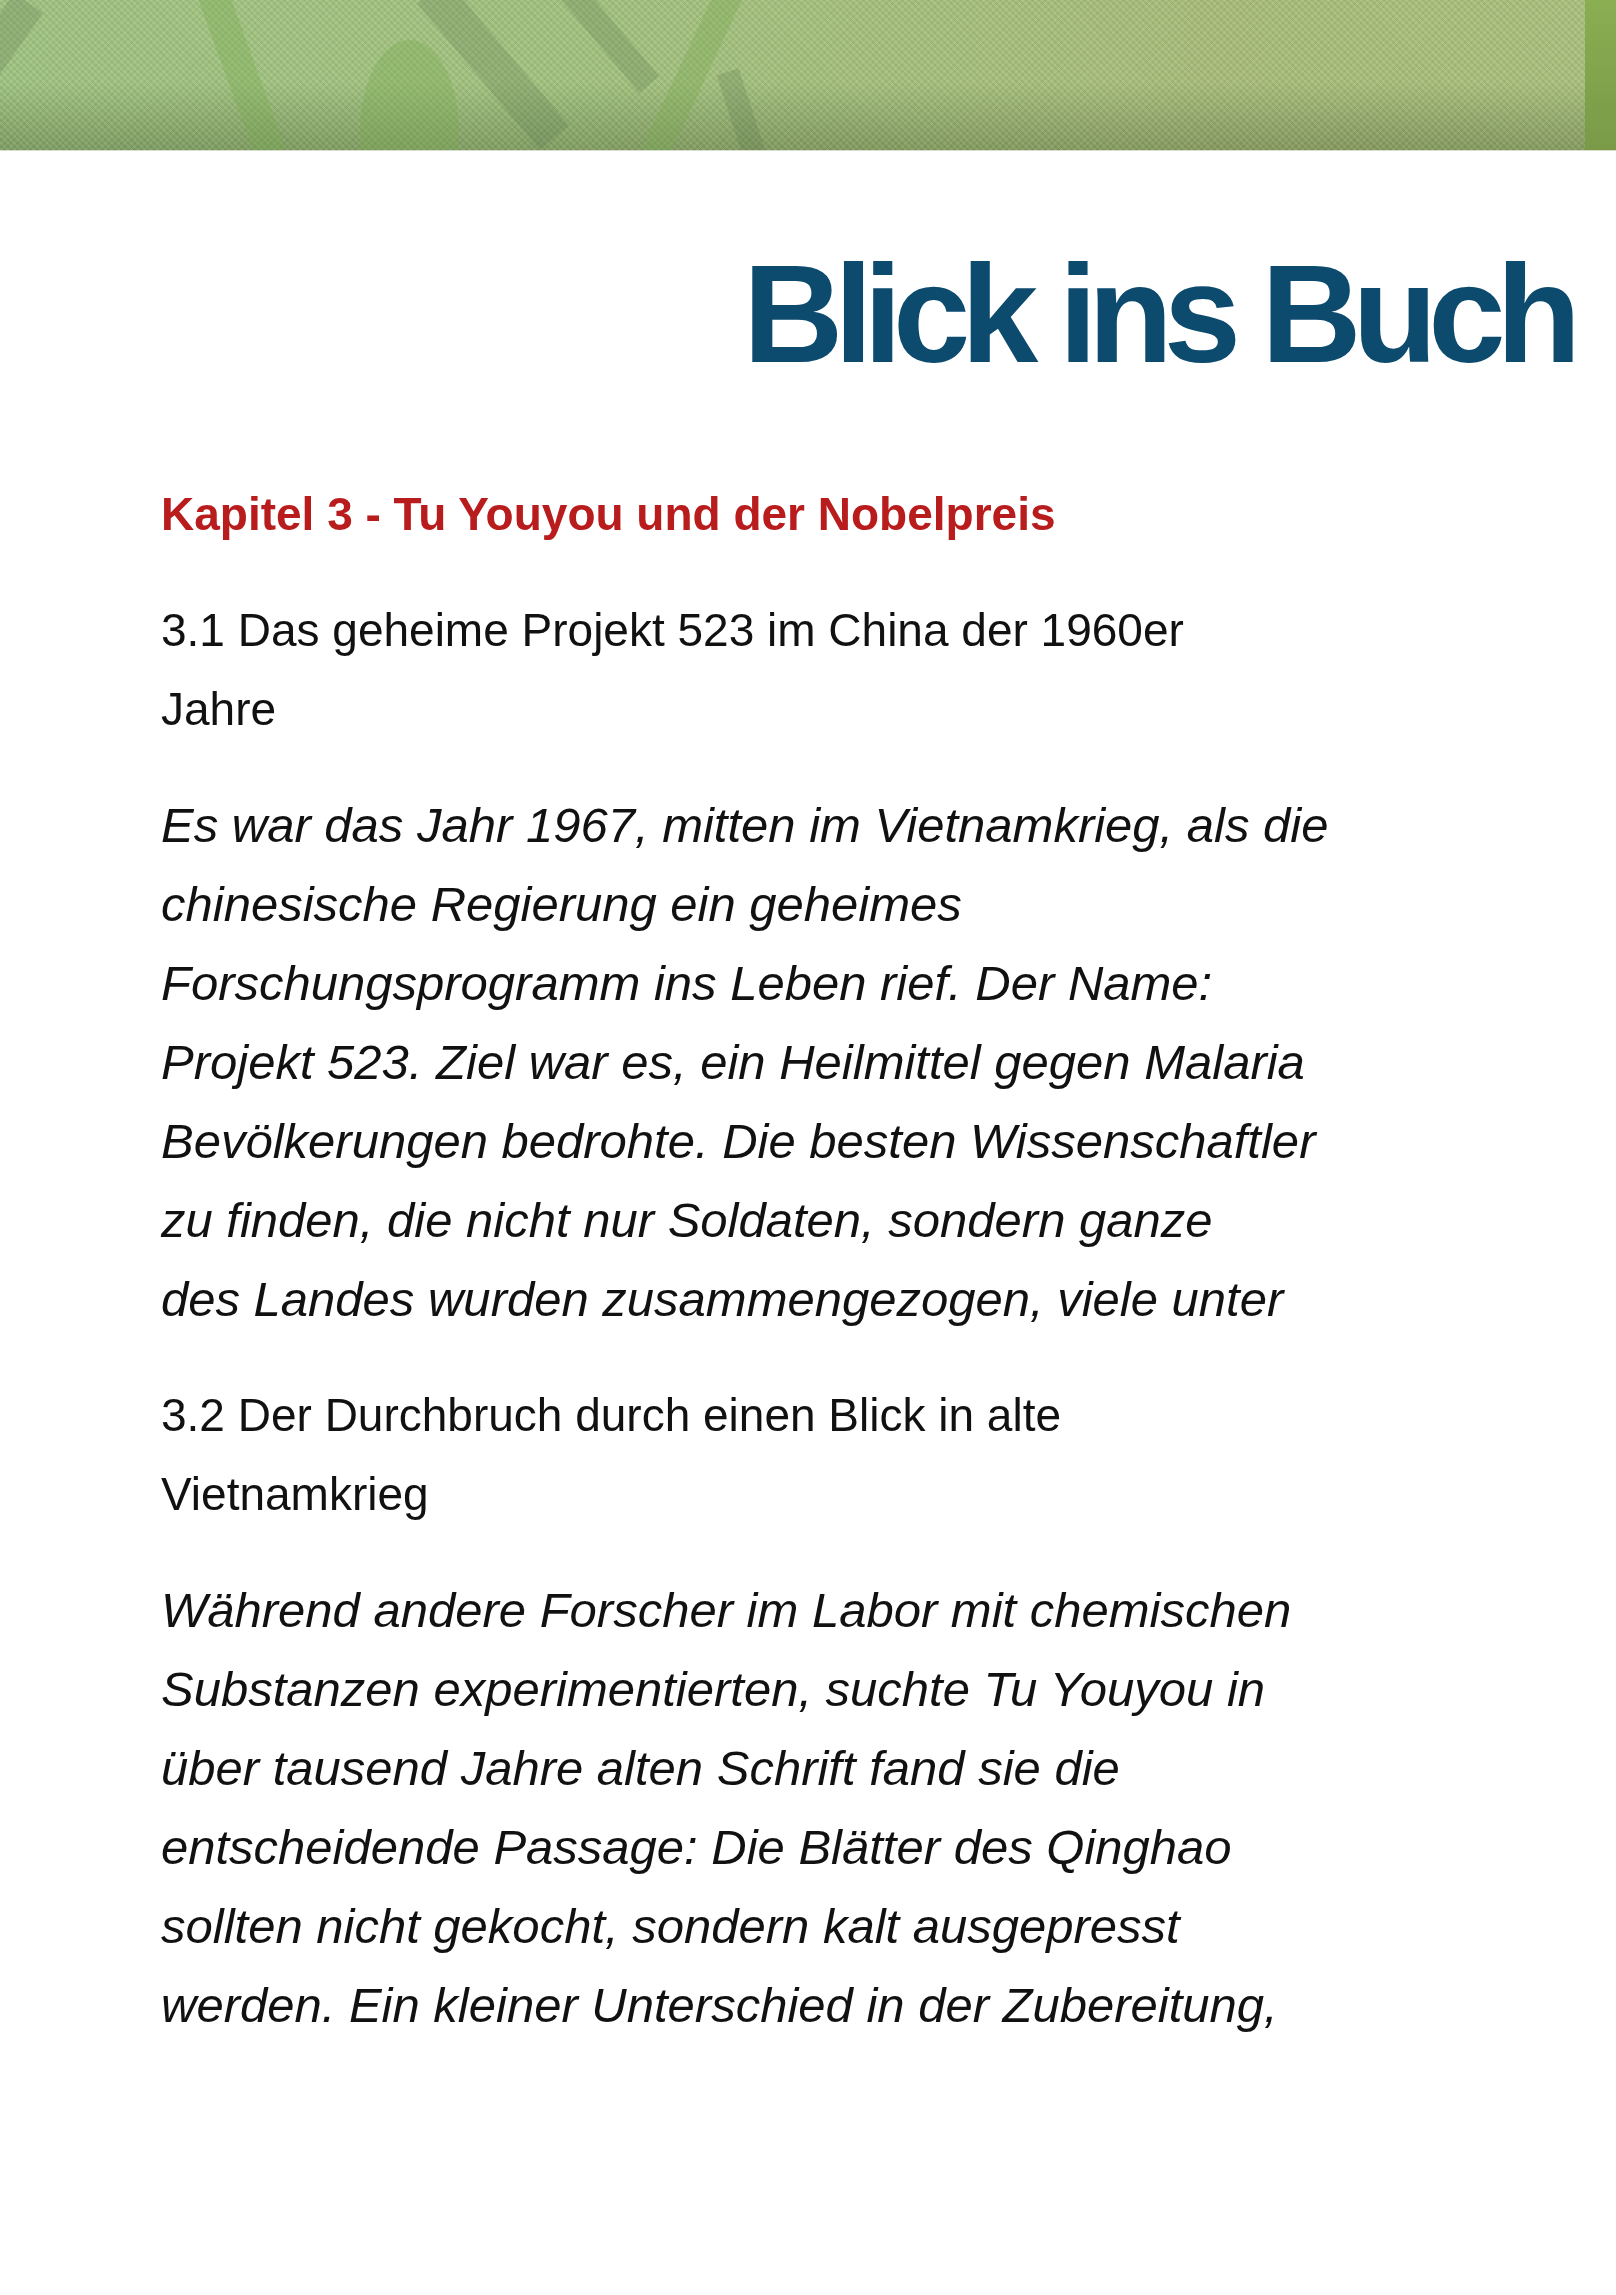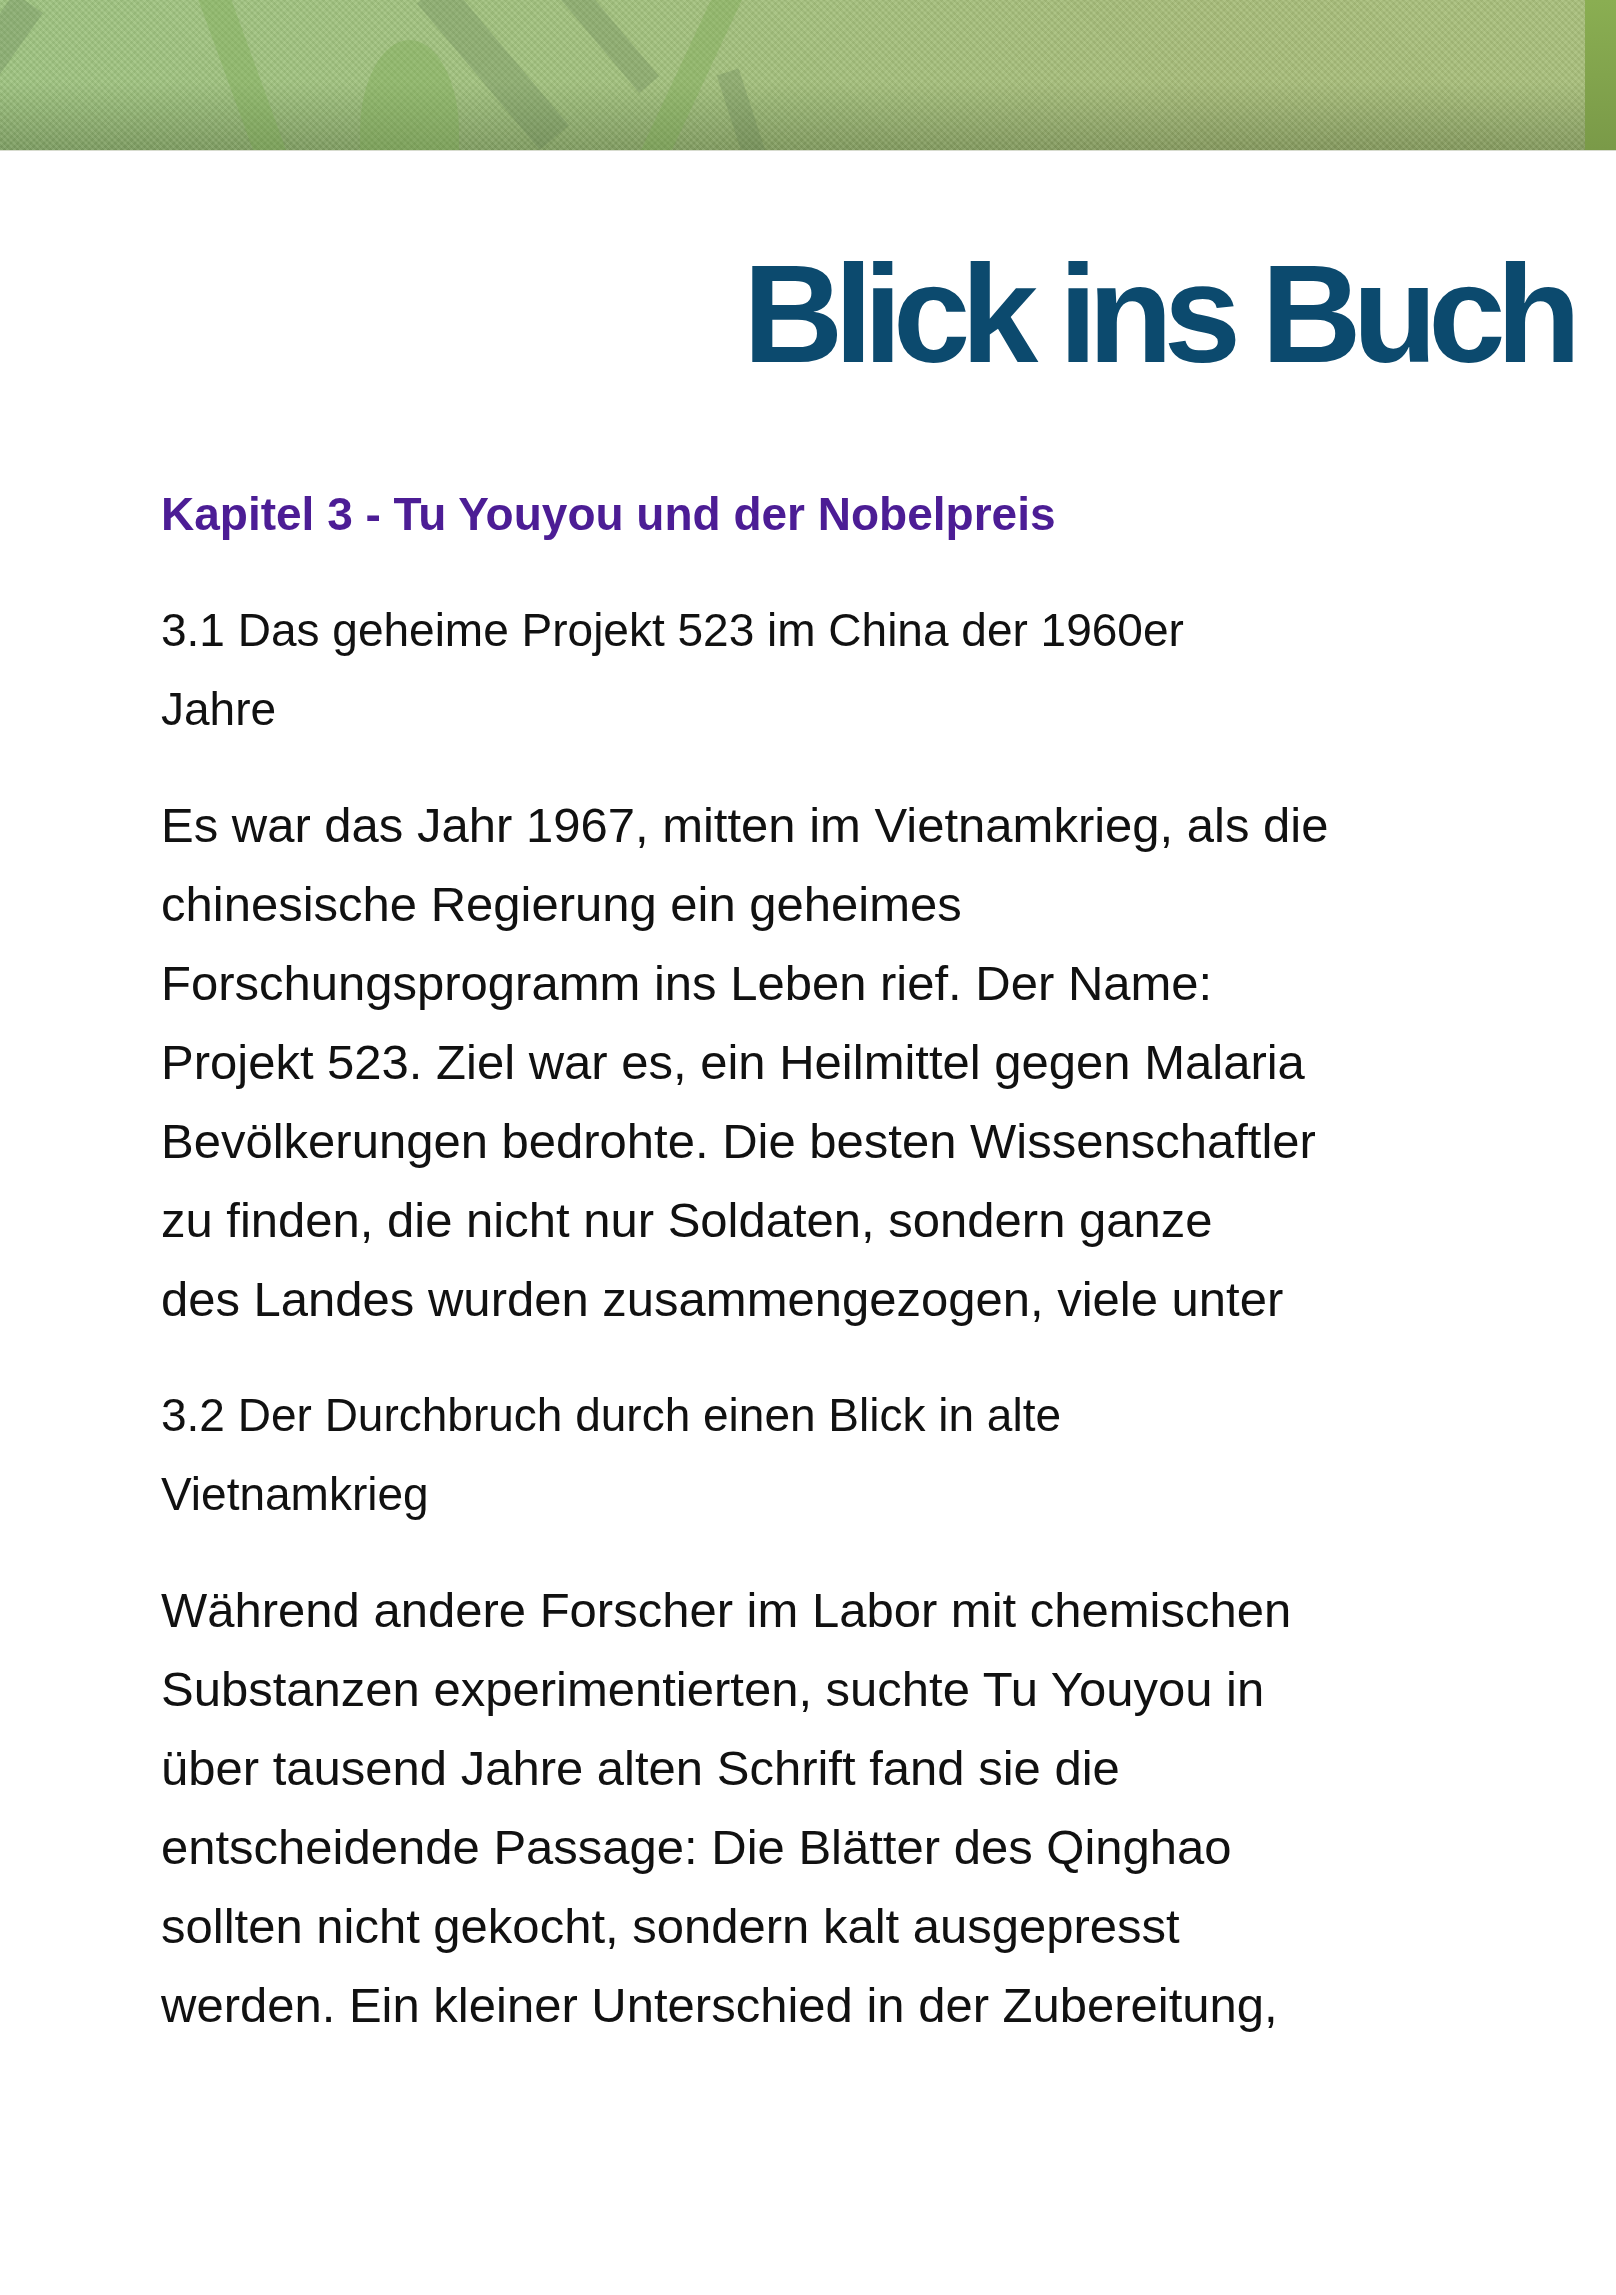--- a/index.html
+++ b/index.html
@@ -63,35 +63,36 @@
       position: absolute;
       left: 161px;
       top: 474px;
       width: 1316px;
     }
     .h-chapter {
       margin: 0;
       font-weight: 700;
       font-size: 46px;
       line-height: 80px;
-      color: #4c1d95;
+      color: #b91c1c;
     }
     .h-section {
       margin: 37px 0 0 0;
       font-weight: 400;
       font-size: 46px;
       line-height: 79px;
       color: #111111;
     }
     .para {
       margin: 37px 0 0 0;
       font-weight: 400;
       font-size: 49px;
       line-height: 79px;
       color: #111111;
+      font-style: italic;
     }
     .para .line, .h-section .line {
       display: block;
       white-space: nowrap;
     }
   </style>
 </head>
 <body>
 
 <div class="banner">

